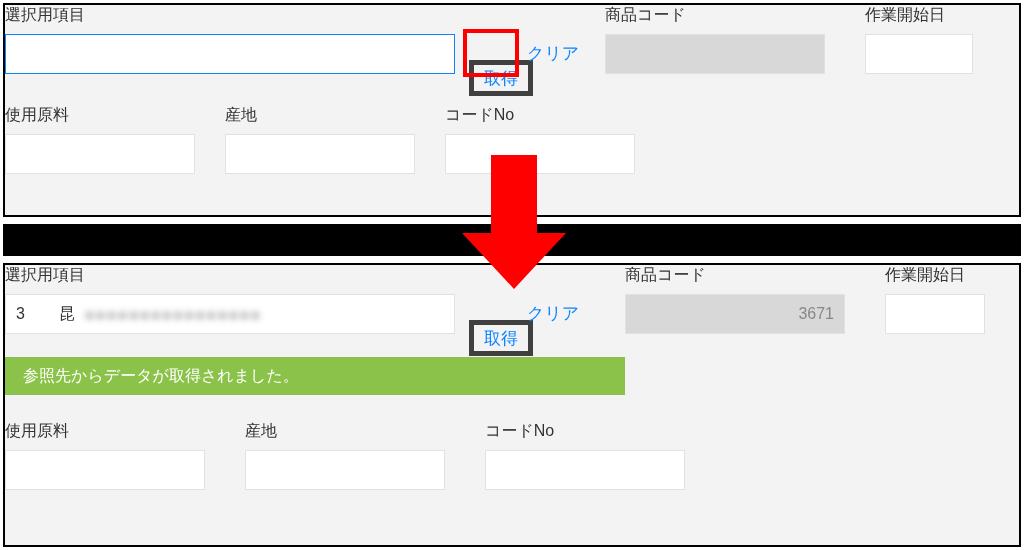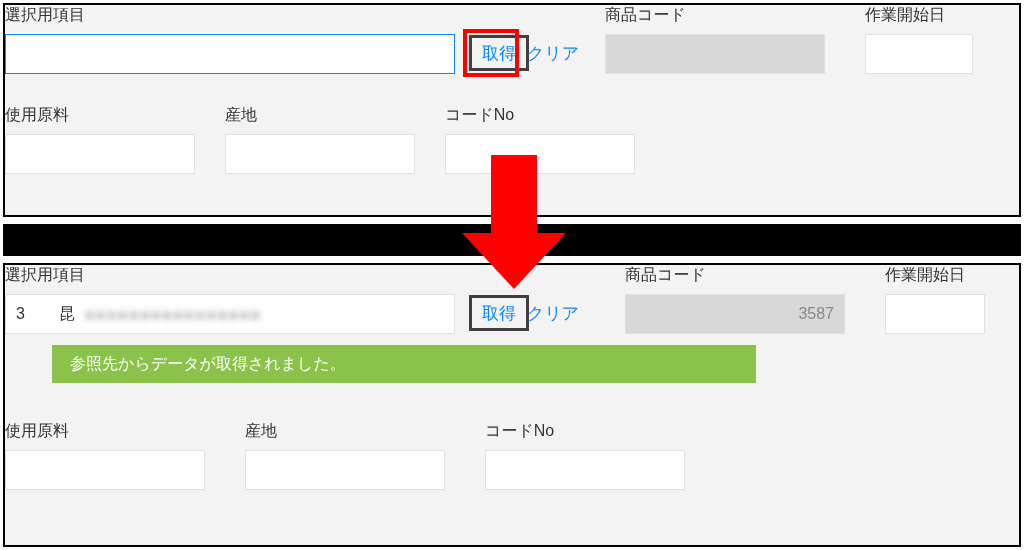--- a/index.html
+++ b/index.html
@@ -45,21 +45,21 @@
     height: 36px;
     display: inline-flex;
     align-items: center;
     justify-content: center;
     font-size: 17px;
     color: #0a84ff;
     background: transparent;
     cursor: pointer;
     user-select: none;
   }
-  .link-btn.boxed { border: 3px solid #404040; padding: 6px 10px; }
+  .link-btn.boxed { border: 5px solid #404040; padding: 6px 10px; margin-top: 25px; }
   .red-highlight {
     position: absolute;
     border: 4px solid #ff0000;
     pointer-events: none;
   }
   .success-bar {
     background: #8bc34a;
     color: #fff;
     font-size: 16px;
     height: 38px;
@@ -175,32 +175,32 @@
   <div class="col" style="left:464px; top:30px;">
     <span class="link-btn boxed">取得</span>
   </div>
   <div class="col" style="left:522px; top:30px;">
     <span class="link-btn">クリア</span>
   </div>
 
   <div class="col" style="left:620px; top:0; width:220px;">
     <span class="lbl">商品コード</span>
     <div class="field readonly" style="width:220px;">
-      <span>3587</span>
+      <span>3671</span>
     </div>
   </div>
 
   <div class="col" style="left:880px; top:0; width:108px;">
     <span class="lbl">作業開始日</span>
     <div class="field" style="width:100px;">
       <span></span>
     </div>
   </div>
 
-  <div class="col" style="left:0; top:80px; width:704px;margin-left:47px;">
+  <div class="col" style="left:0; top:92px; width:620px;">
     <div class="success-bar">
       <span>参照先からデータが取得されました。</span>
     </div>
   </div>
 
   <div class="col" style="left:0; top:156px; width:200px;">
     <span class="lbl">使用原料</span>
     <div class="field" style="width:200px;">
       <span></span>
     </div>

